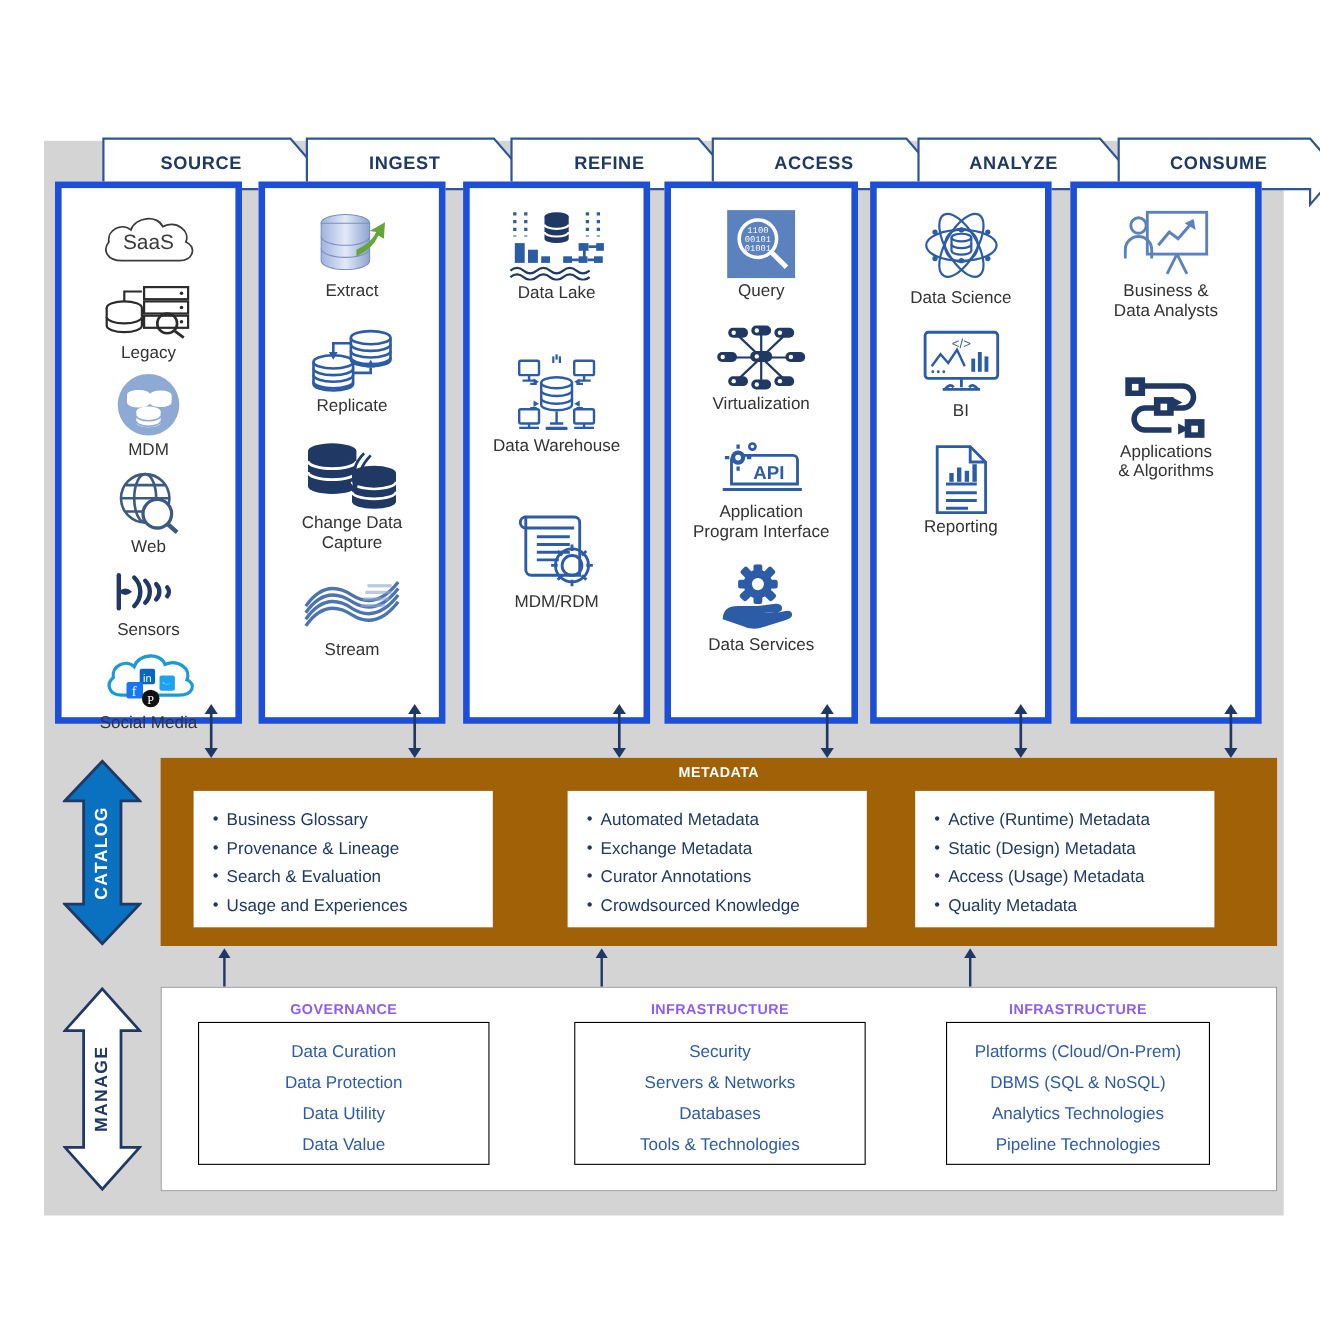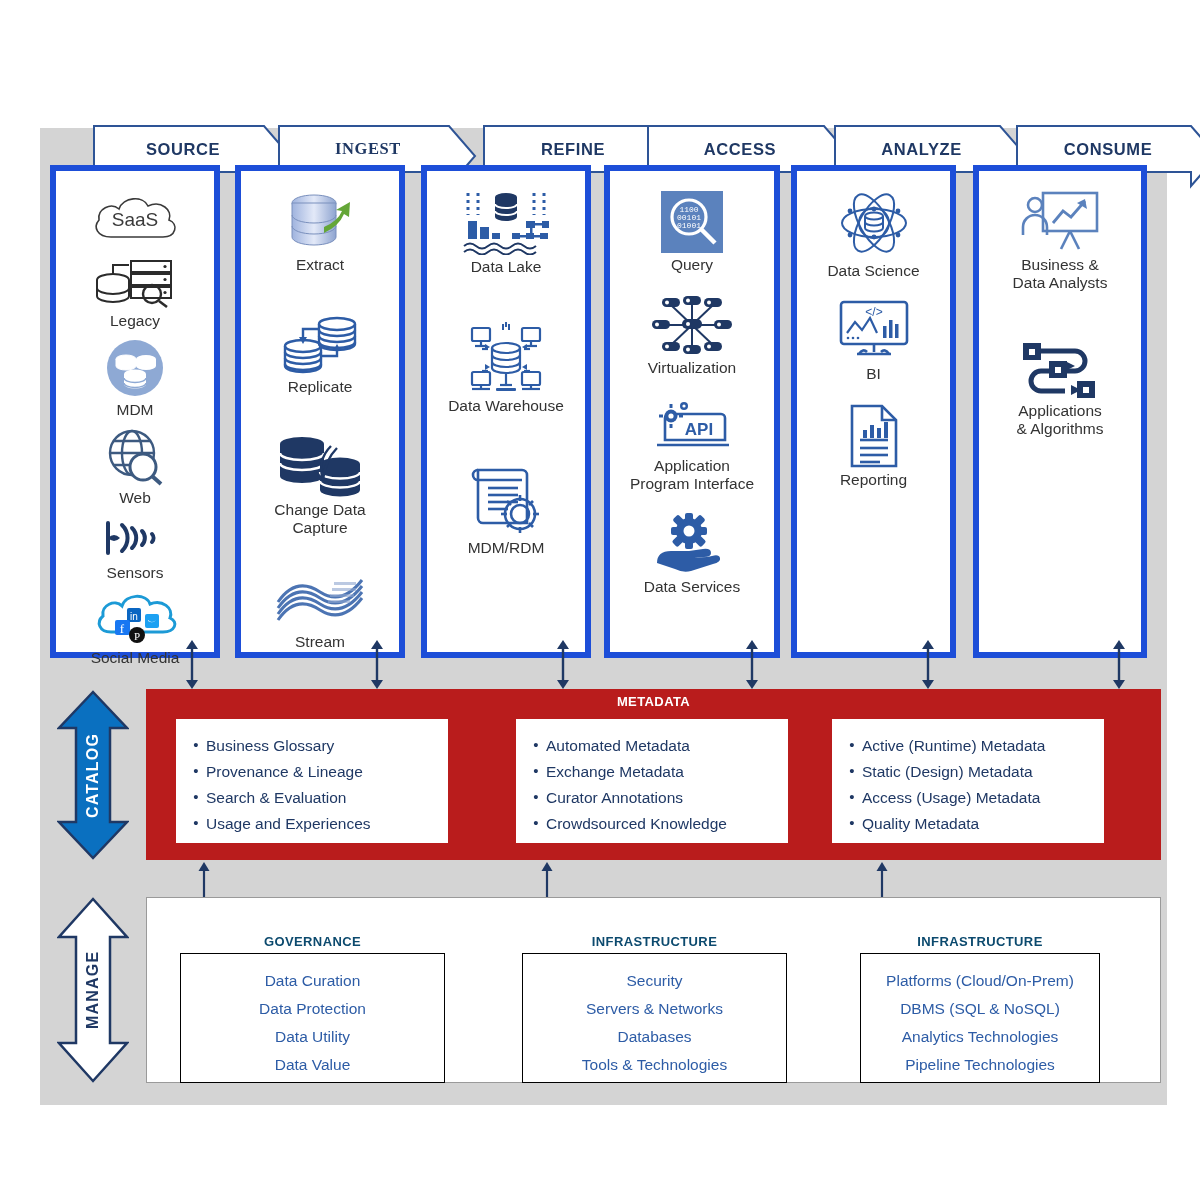--- a/index.html
+++ b/index.html
@@ -48,21 +48,21 @@
     margin-top:3px;
   }
   .icon{display:block;}
 
   
   .vda{position:absolute;}
 
   
   .meta-band{
     position:absolute;left:146px;top:689px;width:1015px;height:171px;
-    background:#b91c1c;
+    background:#a16207;
   }
   .meta-title{
     position:absolute;top:5px;left:0;width:100%;text-align:center;
     color:#ffffff;font-weight:bold;font-size:13px;letter-spacing:.4px;
   }
   .meta-box{
     position:absolute;top:30px;background:#ffffff;
     box-sizing:border-box;padding:11px 4px 11px 10px;
   }
   .meta-li{
@@ -75,22 +75,22 @@
     font-size:15px;line-height:1.1;
   }
 
   
   .manage-band{
     position:absolute;left:146px;top:897px;width:1015px;height:186px;
     background:#ffffff;border:1px solid #9a9a9a;box-sizing:border-box;
   }
   .mg-group{position:absolute;top:12px;}
   .mg-title{
-    text-align:center;font-weight:bold;font-size:13px;color:#0c4a6e;
-    letter-spacing:.4px;margin-bottom:4px;margin-top:24px;
+    text-align:center;font-weight:bold;font-size:13px;color:#8b5cf6;
+    letter-spacing:.4px;margin-bottom:4px;
   }
   .mg-box{
     border:1.6px solid #000000;box-sizing:border-box;background:#fff;
     padding:12px 4px;height:130px;
     display:flex;flex-direction:column;align-items:center;justify-content:flex-start;
   }
   .mg-line{font-size:15.5px;color:#2d5ca6;line-height:1.1;margin:5.5px 0;text-align:center;}
 
   
   .bigarrow{position:absolute;}
@@ -111,27 +111,27 @@
 
   <div class="backdrop"></div>
 
   <div class="chev-row" id="chevRow">
       <div class="chev" style="left:0px;width:196px;">
         <svg width="196" height="60" viewBox="0 0 196 60">
           <polygon points="0,0 170,0 196,30 170,60 170,46 0,46" fill="#ffffff" stroke="#2e5496" stroke-width="2"></polygon>
         </svg>
         <span class="chev-label">SOURCE</span>
       </div>
-      <div class="chev" style="left:185px;width:196px;font-family:Liberation Serif, serif;">
+      <div class="chev" style="left:185px;width:196px;">
         <svg width="196" height="60" viewBox="0 0 196 60">
           <polygon points="0,0 170,0 196,30 170,60 170,46 0,46" fill="#ffffff" stroke="#2e5496" stroke-width="2"></polygon>
         </svg>
         <span class="chev-label">INGEST</span>
       </div>
-      <div class="chev" style="left:390px;width:196px;">
+      <div class="chev" style="left:371px;width:196px;">
         <svg width="196" height="60" viewBox="0 0 196 60">
           <polygon points="0,0 170,0 196,30 170,60 170,46 0,46" fill="#ffffff" stroke="#2e5496" stroke-width="2"></polygon>
         </svg>
         <span class="chev-label">REFINE</span>
       </div>
       <div class="chev" style="left:554px;width:202px;">
         <svg width="202" height="60" viewBox="0 0 202 60">
           <polygon points="0,0 176,0 202,30 176,60 176,46 0,46" fill="#ffffff" stroke="#2e5496" stroke-width="2"></polygon>
         </svg>
         <span class="chev-label">ACCESS</span>
@@ -263,21 +263,21 @@
                 <text x="48" y="50" font-size="11" fill="#fff" text-anchor="middle" font-family="Liberation Serif, serif">P</text>
               </svg>
             </span>
             <div class="lbl">
               <div>Social Media</div>
             </div>
           </div>
         </div>
       </div>
       <div class="col" style="left:235px;width:170px;height:493px;">
-        <div class="col-inner" style="gap:37px;">
+        <div class="col-inner" style="gap:20px;">
           <div class="item">
             <span>
               <svg class="icon" width="72" height="62" viewBox="0 0 72 62">
                 <defs>
                   <linearGradient id="gdb" x1="0" y1="0" x2="1" y2="0">
                     <stop offset="0" stop-color="#9fb3de"></stop>
                     <stop offset="0.5" stop-color="#e3e9f8"></stop>
                     <stop offset="1" stop-color="#8ea4d0"></stop>
                   </linearGradient>
                 </defs>

